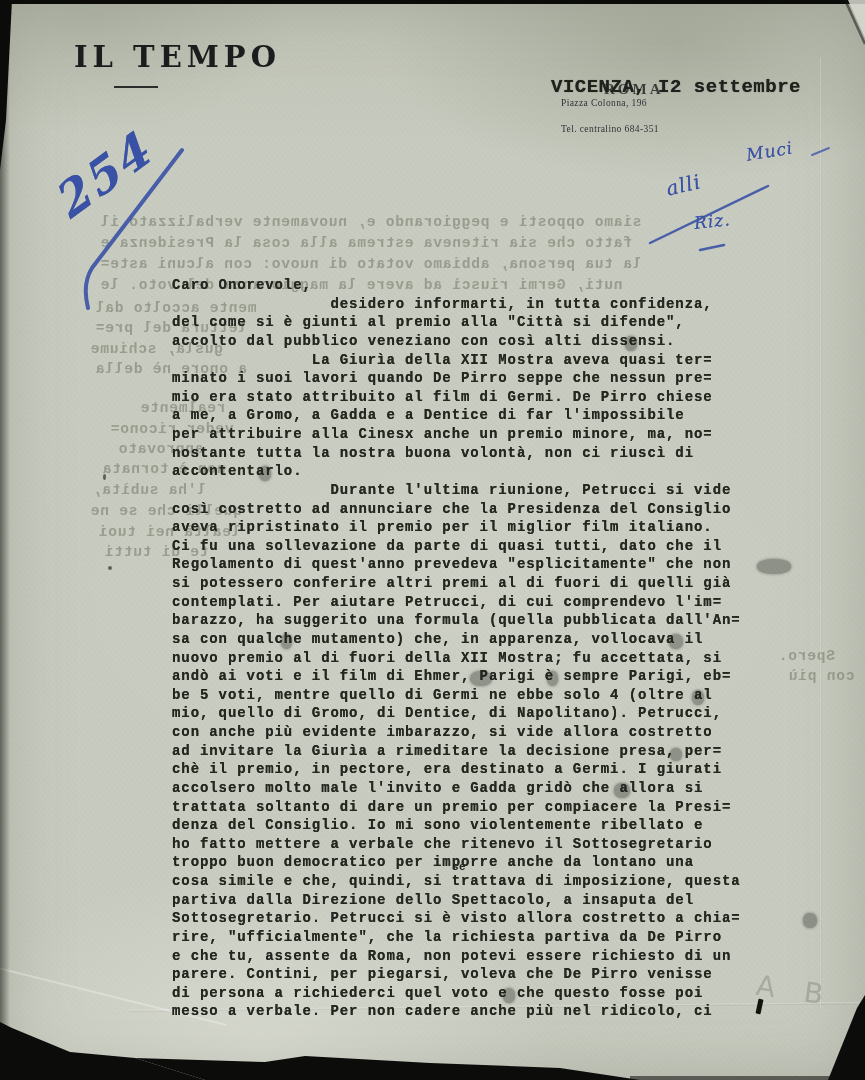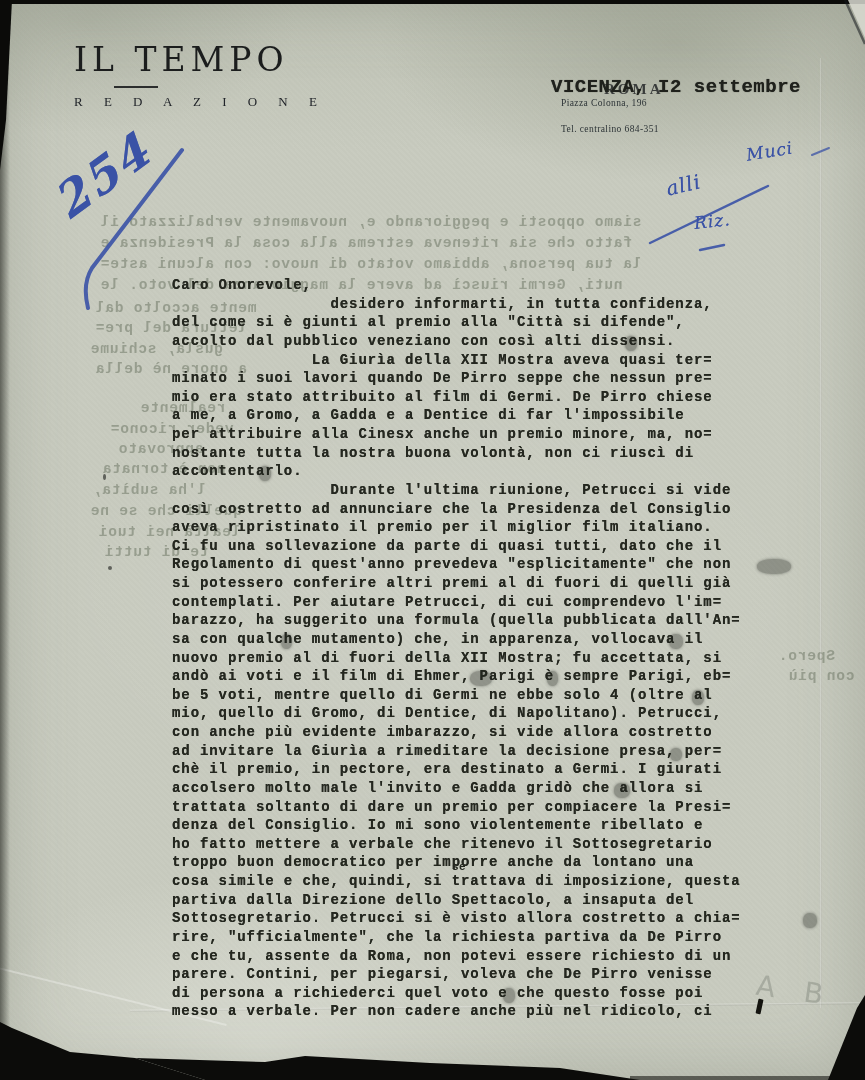--- a/index.html
+++ b/index.html
@@ -11,22 +11,22 @@
       radial-gradient(500px 300px at 50% 55%, rgba(255,255,255,0.10), transparent 75%),
       radial-gradient(400px 240px at 30% 97%, rgba(228,230,221,0.55), transparent 75%),
       linear-gradient(180deg, rgba(168,173,156,0.28) 0%, rgba(0,0,0,0) 14%),
       repeating-linear-gradient(47deg, rgba(0,0,0,0.013) 0 2px, rgba(255,255,255,0.012) 2px 4px),
       #c8cbbf;
     box-shadow: inset 0 0 70px rgba(110,116,100,0.35);
     font-family:"Liberation Mono",monospace;
   }
   .abs{position:absolute;}
   
-  .brand{left:74px;top:40px;font-family:"DejaVu Serif",serif;font-weight:normal;
-    font-size:33px;letter-spacing:5px;color:#1b1d1d;}
+  .brand{left:74px;top:40px;font-family:"DejaVu Serif",serif;font-weight:bold;
+    font-size:29px;letter-spacing:5px;color:#1b1d1d;}
   .brand-rule{left:114px;top:86px;width:44px;height:2px;background:#2b2d2d;}
   .department{left:74px;top:94px;font-family:"Liberation Serif",serif;font-size:13px;
     letter-spacing:9px;color:#212429;}
   
   .printed-city{left:556px;top:81px;font-family:"Liberation Serif",serif;font-weight:bold;
     font-size:15px;letter-spacing:3px;color:rgba(28,30,32,0.8);margin-left:48px;}
   .typed-date{left:551px;top:76px;font-size:19px;font-weight:bold;letter-spacing:0.5px;
     color:#1f211c;text-shadow:0 0 0.8px rgba(30,32,28,0.9);}
   .addr{font-family:"Liberation Serif",serif;font-size:9.5px;letter-spacing:0.4px;color:#2c3336;}
   .addr1{left:561px;top:98px;}
@@ -92,21 +92,20 @@
       <div class="bleed-frag" style="left: 788px; top: 668px;">con più</div>
     </div>
 
   <div class="abs crease-v"></div>
   <div class="abs crease-h"></div>
   <div class="abs crease-d"></div>
   <div class="abs edge-left"></div>
 
   <div class="abs brand">IL TEMPO</div>
   <div class="abs brand-rule"></div>
-  <div class="abs department">R E D A Z I O N E</div>
 
   <div class="abs printed-city">ROMA</div>
   <div class="abs typed-date">VICENZA, I2 settembre</div>
   <div class="abs addr addr1">Piazza Colonna, 196</div>
   <div class="abs addr addr2">Tel. centralino 684-351</div>
 
   <div id="body-lines" class="abs"><div>Caro Onorevole,</div><div>                 desidero informarti, in tutta confidenza,</div><div>del come si è giunti al premio alla "Città si difende",</div><div>accolto dal pubblico veneziano con così alti dissensi.</div><div>               La Giurìa della XII Mostra aveva quasi ter=</div><div>minato i suoi lavori quando De Pirro seppe che nessun pre=</div><div>mio era stato attribuito al film di Germi. De Pirro chiese</div><div>a me, a Gromo, a Gadda e a Dentice di far l'impossibile</div><div>per attribuire alla Cinesx anche un premio minore, ma, no=</div><div>nostante tutta la nostra buona volontà, non ci riuscì di</div><div>accontentarlo.</div><div>                 Durante l'ultima riunione, Petrucci si vide</div><div>così costretto ad annunciare che la Presidenza del Consiglio</div><div>aveva ripristinato il premio per il miglior film italiano.</div><div>Ci fu una sollevazione da parte di quasi tutti, dato che il</div><div>Regolamento di quest'anno prevedeva "esplicitamente" che non</div><div>si potessero conferire altri premi al di fuori di quelli già</div><div>contemplati. Per aiutare Petrucci, di cui comprendevo l'im=</div><div>barazzo, ha suggerito una formula (quella pubblicata dall'An=</div><div>sa con qualche mutamento) che, in apparenza, vollocava il</div><div>nuovo premio al di fuori della XII Mostra; fu accettata, si</div><div>andò ai voti e il film di Ehmer, Parigi è sempre Parigi, eb=</div><div>be 5 voti, mentre quello di Germi ne ebbe solo 4 (oltre al</div><div>mio, quello di Gromo, di Dentice, di Napolitano). Petrucci,</div><div>con anche più evidente imbarazzo, si vide allora costretto</div><div>ad invitare la Giurìa a rimeditare la decisione presa, per=</div><div>chè il premio, in pectore, era destinato a Germi. I giurati</div><div>accolsero molto male l'invito e Gadda gridò che allora si</div><div>trattata soltanto di dare un premio per compiacere la Presi=</div><div>denza del Consiglio. Io mi sono violentemente ribellato e</div><div>ho fatto mettere a verbale che ritenevo il Sottosegretario</div><div>troppo buon democratico per imporre anche da lontano una</div><div>cosa simile e che, quindi, si trattava di imposizione, questa</div><div>partiva dalla Direzione dello Spettacolo, a insaputa del</div><div>Sottosegretario. Petrucci si è visto allora costretto a chia=</div><div>rire, "ufficialmente", che la richiesta partiva da De Pirro</div><div>e che tu, assente da Roma, non potevi essere richiesto di un</div><div>parere. Contini, per piegarsi, voleva che De Pirro venisse</div><div>di persona a richiederci quel voto e che questo fosse poi</div><div>messo a verbale. Per non cadere anche più nel ridicolo, ci</div></div>
   <div class="abs superscript">se</div>
 
   <div class="smudge" style="left:625px;top:336px;width:12px;height:15px;"></div>

